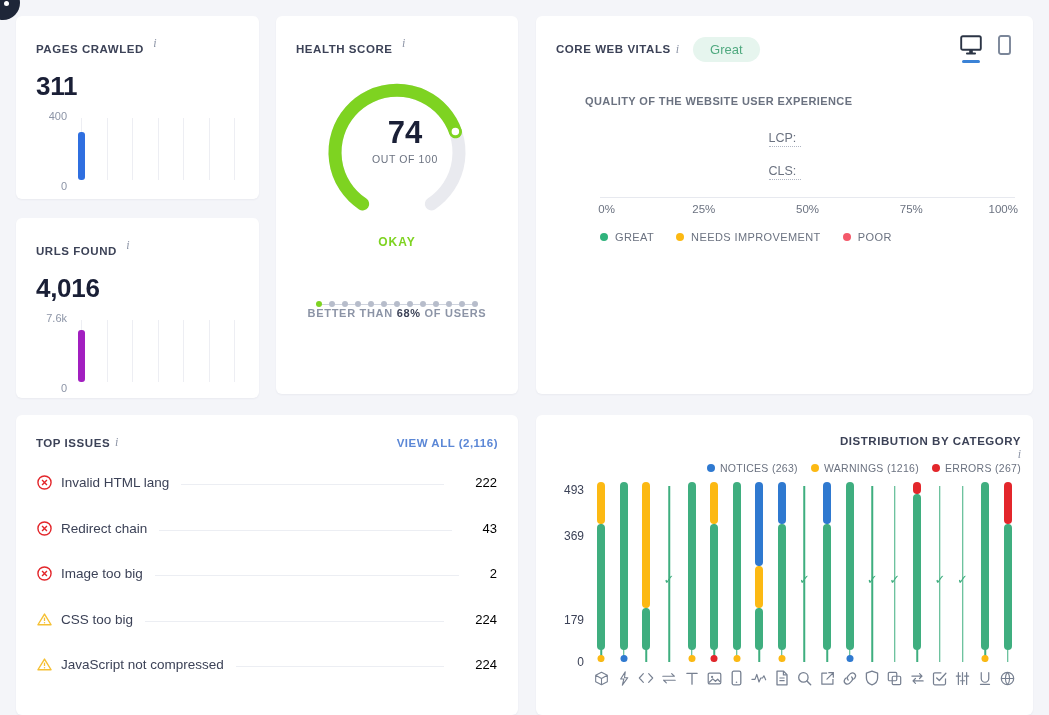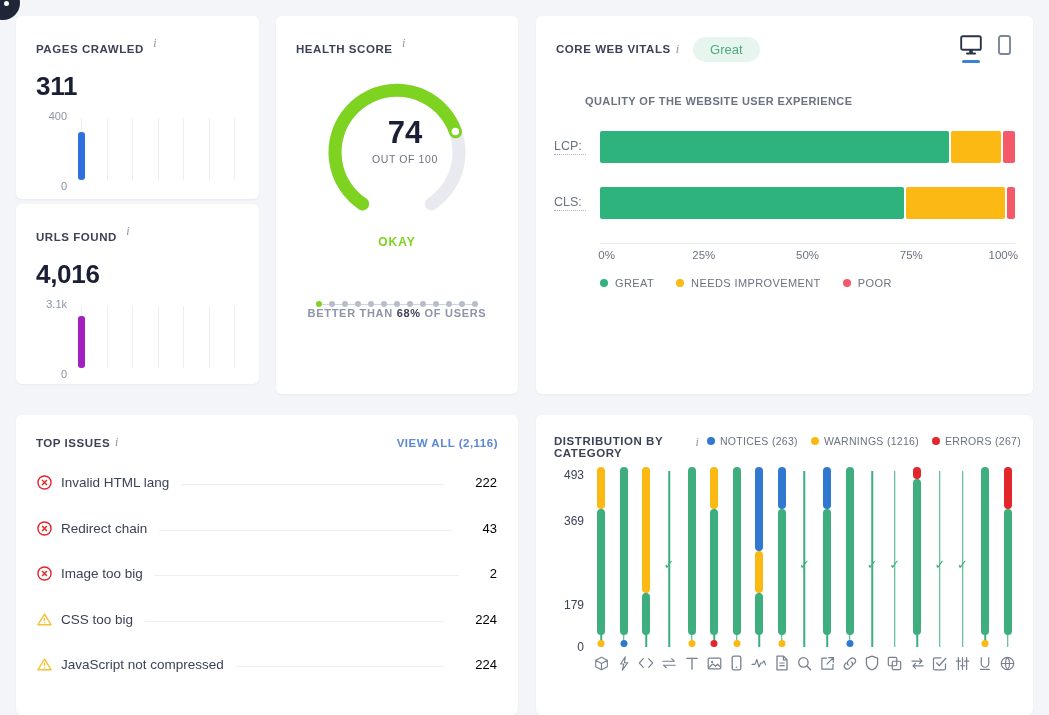--- a/index.html
+++ b/index.html
@@ -37,21 +37,21 @@
     display: inline-block; vertical-align: middle;
   }
   .info-i {
     font-family: "Liberation Serif", serif;
     font-style: italic; font-size: 12px; color: #8c94a6;
     margin-left: 5px; vertical-align: super; cursor: pointer;
   }
   
   .mini-card { left: 16px; width: 243px; }
   #pages-card { top: 16px; height: 183px; }
-  #urls-card  { top: 204px; height: 180px; }
+  #urls-card  { top: 218px; height: 180px; }
   .mini-head { padding: 20px 20px 0 20px; }
   .mini-value {
     font-size: 26px; font-weight: 700; color: #1a1f36;
     margin: 14px 0 0 20px; letter-spacing: -.3px;
   }
   .mini-chart {
     position: relative; margin: 12px 0 0 20px;
     width: 203px; height: 72px;
   }
   .mini-axis-label {
@@ -121,21 +121,21 @@
   .dev-btn .underline {
     position: absolute; left: 2px; right: 2px; bottom: 0; height: 3px;
     background: #3b82d6; border-radius: 2px;
   }
   .cwv-subtitle {
     font-size: 11px; font-weight: 700; color: #6b7280;
     letter-spacing: .4px; margin: 32px 0 0 49px;
   }
   .vital-rows { margin-top: 24px; padding: 0 18px 0 18px; }
   .vital-row {
-    display: flex; align-items: center; margin-bottom: 24px;
+    display: flex; align-items: center; margin-bottom: 17px; flex-direction: column;
   }
   .vital-label {
     width: 32px; font-size: 12.5px; color: #6b7280;
     border-bottom: 1px dotted #b0b6c3; padding-bottom: 1px;
     cursor: pointer; font-weight: 500;
   }
   .vital-track {
     flex: 1; height: 32px; display: flex; margin-left: 14px; gap: 2px;
   }
   .seg { height: 100%; border-radius: 2px; }
@@ -177,21 +177,21 @@
     font-size: 13.5px; color: #3c4257; margin-left: 4px; white-space: nowrap;
   }
   .issue-dots {
     flex: 1; border-bottom: 1px solid #eceef3;
     margin: 4px 10px 0 12px; height: 1px;
   }
   .issue-count { font-size: 13px; color: #000000; margin-left: 21px; }
   
   #dist-card { left: 536px; top: 415px; width: 497px; height: 300px; }
   .dist-head {
-    display: flex; align-items: flex-start; padding: 20px 12px 0 18px;
+    display: flex; align-items: flex-end; padding: 20px 12px 0 18px; flex-direction: column;
   }
   .dist-legend { display: flex; gap: 13px; margin-left: 8px; }
   .dl-item { display: flex; align-items: center; gap: 5px; }
   .dl-dot { width: 8px; height: 8px; border-radius: 50%; }
   .dl-text { font-size: 10.5px; color: #6b7280; letter-spacing: .3px; white-space: nowrap; }
   .dist-body { position: relative; margin-top: 8px; height: 200px; }
   .dist-yaxis {
     position: absolute; left: 12px; top: 0; width: 36px; height: 180px;
   }
   .dist-ytick {
@@ -270,21 +270,21 @@
     </div>
   </div>
 
   <div class="card mini-card" id="urls-card">
     <div class="mini-head">
       <span class="card-title">URLS FOUND</span>
       <span class="info-i">i</span>
     </div>
     <div class="mini-value">4,016</div>
     <div class="mini-chart">
-      <div class="mini-axis-label mini-axis-top">3.1k</div>
+      <div class="mini-axis-label mini-axis-top">7.6k</div>
       <div class="mini-axis-label mini-axis-bot">0</div>
       <div class="mini-plot" id="urls-plot">
           <div class="vgrid" style="left: 0px;"></div>
           <div class="vgrid" style="left: 25.5px;"></div>
           <div class="vgrid" style="left: 51px;"></div>
           <div class="vgrid" style="left: 76.5px;"></div>
           <div class="vgrid" style="left: 102px;"></div>
           <div class="vgrid" style="left: 127.5px;"></div>
           <div class="vgrid" style="left: 153px;"></div>
           <div class="mini-bar" style="left: -3px; background: rgb(162, 31, 192); height: 52.08px;"></div>

